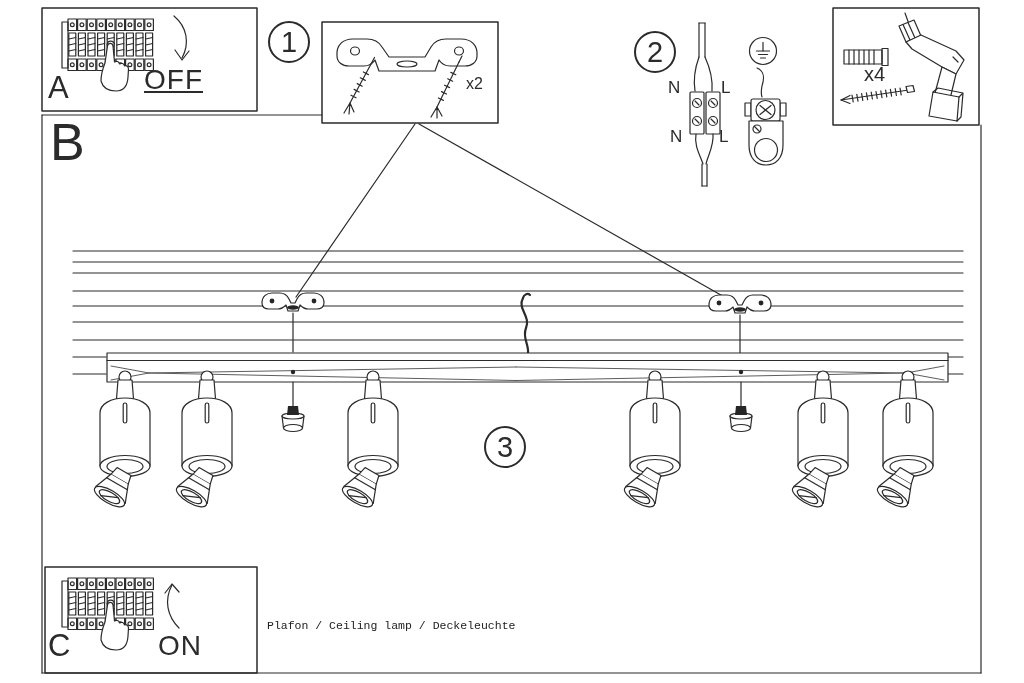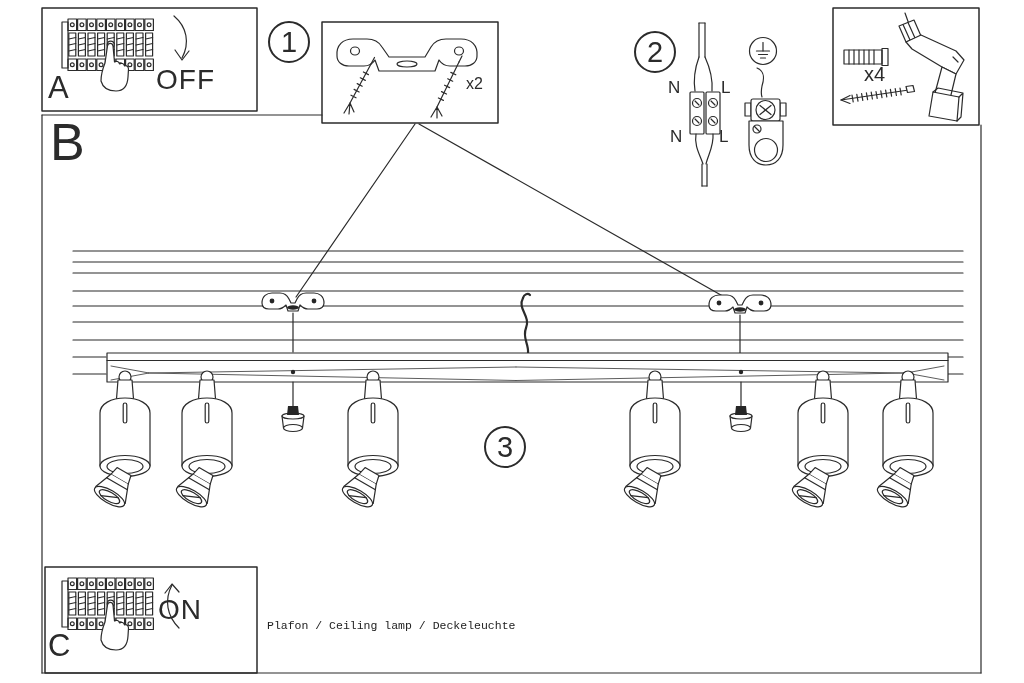--- a/index.html
+++ b/index.html
@@ -310,24 +310,24 @@
   <line x1="741" y1="382" x2="741" y2="406" stroke-width="1"></line>
   <g transform="translate(293,406)">
         <use href="#knob"></use>
       </g>
   <g transform="translate(741,406)">
         <use href="#knob"></use>
       </g>
 </svg>
 
 <span class="t letterA" style="left:48px;top:72px;">A</span>
-<span class="t onoff" style="left:156px;top:66px;">OFF</span>
+<span class="t onoff" style="left:144px;top:66px;text-decoration:underline;">OFF</span>
 <span class="t letterB" style="left:50px;top:116px;">B</span>
 <span class="t letterC" style="left:48px;top:630px;">C</span>
-<span class="t onoff" style="left:158px;top:596px;">ON</span>
+<span class="t onoff" style="left:158px;top:632px;">ON</span>
 
 <span class="t circnum" style="left:268px;top:21px;">1</span>
 <span class="t circnum" style="left:634px;top:31px;">2</span>
 <span class="t circnum" style="left:484px;top:426px;">3</span>
 
 <span class="t qty2" style="left:466px;top:76px;">x2</span>
 <span class="t qty4" style="left:864px;top:64px;">x4</span>
 
 <span class="t nl" style="left:668px;top:79px;">N</span>
 <span class="t nl" style="left:721px;top:79px;">L</span>

